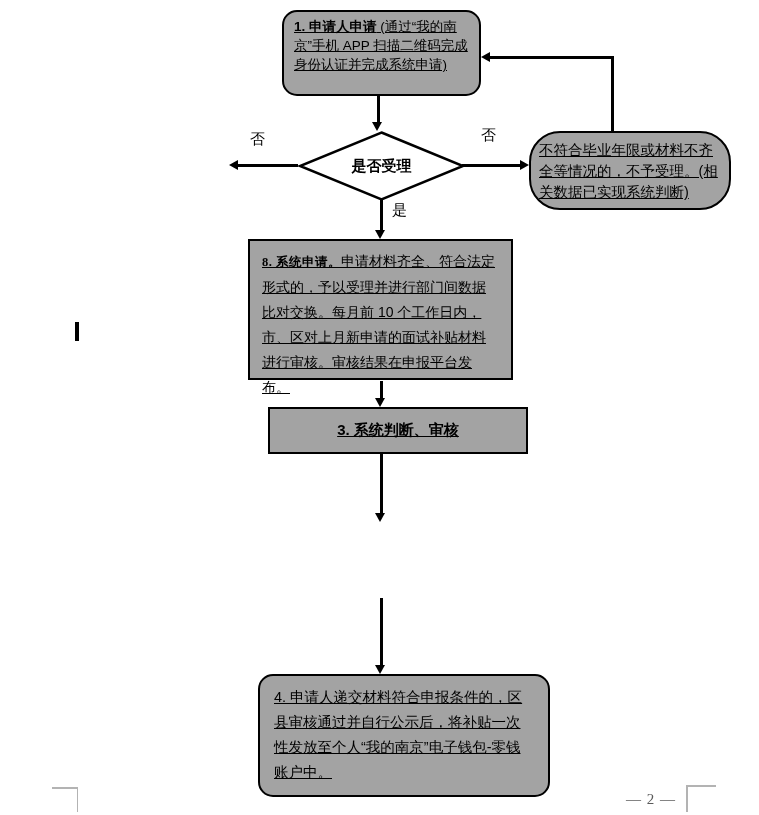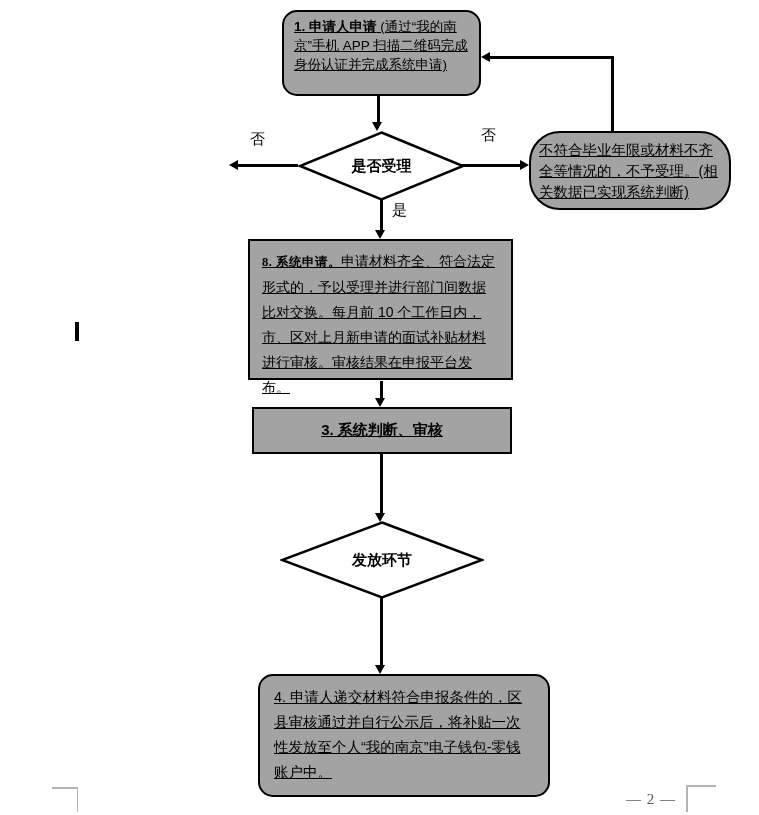--- a/index.html
+++ b/index.html
@@ -95,30 +95,24 @@
   <div class="node" style="left:529px;top:131px;width:202px;height:79px;padding:7px 8px;border-radius:31px;">
     <div class="txt" style="font-size:14.5px;line-height:21px;">不符合毕业年限或材料不齐全等情况的，不予受理。(相关数据已实现系统判断)</div>
   </div>
 
   <div class="node" style="left:248px;top:239px;width:265px;height:141px;padding:8px 12px;">
     <div class="txt" style="font-size:14px;line-height:25px;">
       <span class="lead2">8. 系统申请。</span><span>申请材料齐全、符合法定形式的，予以受理并进行部门间数据比对交换。每月前 10 个工作日内，市、区对上月新申请的面试补贴材料进行审核。审核结果在申报平台发布。</span>
     </div>
   </div>
 
-  <div class="node centered" style="left:252px;top:407px;width:260px;height:47px;">
+  <div class="node centered" style="left:268px;top:407px;width:260px;height:47px;">
     <div class="bold" style="font-size:15px;">3. 系统判断、审核</div>
   </div>
 
-  <div class="diamond" style="left:280px;top:521px;width:204px;height:78px;">
-    <svg width="204" height="78" viewBox="0 0 204 78">
-      <polygon points="102,1.5 202,39 102,76.5 2,39" fill="#ffffff" stroke="#000000" stroke-width="2.5"></polygon>
-    </svg>
-    <div class="dlabel">发放环节</div>
-  </div>
 
   <div class="node rounded" style="left:258px;top:674px;width:292px;height:123px;padding:9px 14px;">
     <div class="txt" style="font-size:14.5px;line-height:25px;">4. 申请人递交材料符合申报条件的，区县审核通过并自行公示后，将补贴一次性发放至个人“我的南京”电子钱包-零钱账户中。</div>
   </div>
 
   <div class="cursor-mark"></div>
 
   <div class="corner-mark" style="left:52px;top:787px;width:26px;height:1.5px;"></div>
   <div class="corner-mark" style="left:76.5px;top:787px;width:1.5px;height:25px;"></div>
   <div class="corner-mark" style="left:686px;top:785px;width:30px;height:1.5px;"></div>

